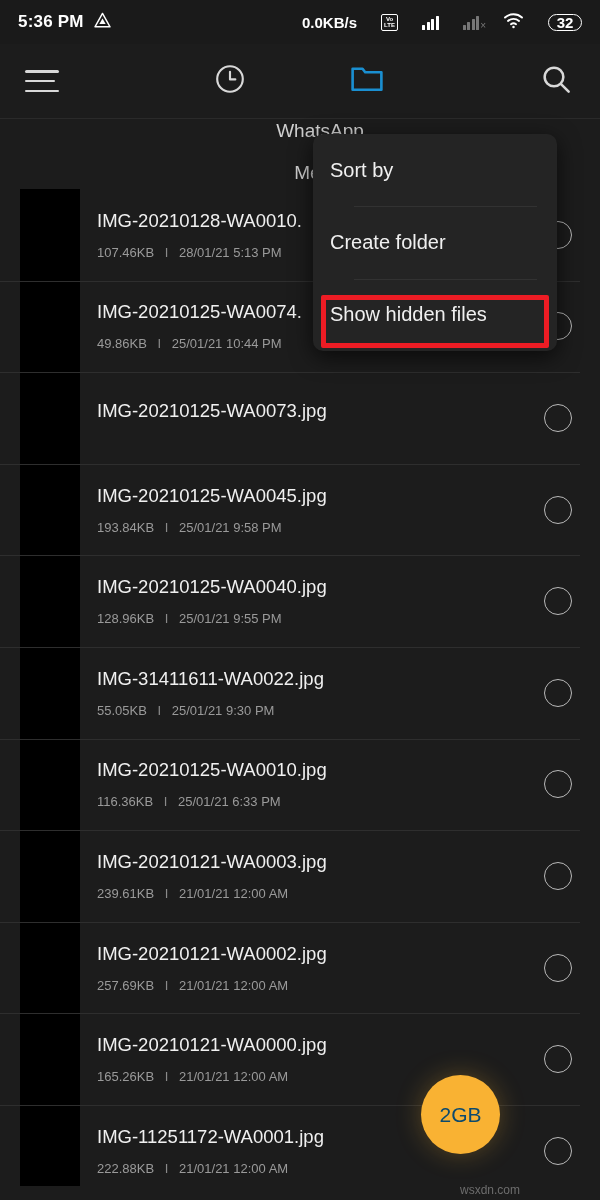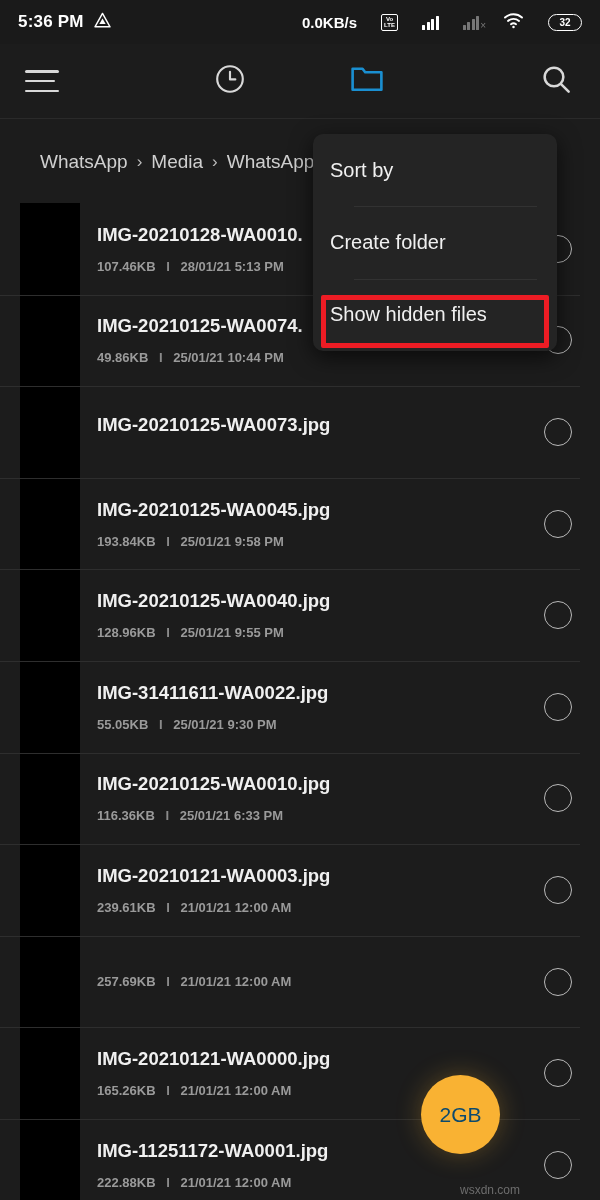--- a/index.html
+++ b/index.html
@@ -44,21 +44,21 @@
   .bars i:nth-child(3){height:11px;} .bars i:nth-child(4){height:14px;}
   .bars.dim i { background:#777; }
   .bars.dim { position:relative; }
   .bars.dim::after {
     content:"×"; position:absolute; right:-7px; bottom:-1px;
     color:#777; font-size:10px; line-height:10px;
   }
   .battery {
     width:34px; height:17px;
     border:1.6px solid #fff; border-radius:9px;
-    color:#fff; font-size:10px; font-weight:bold;
+    color:#fff; font-size:15px; font-weight:bold;
     display:flex; align-items:center; justify-content:center;
     position:relative;
   }
 
   
   .toolbar {
     position:absolute; top:44px; left:0;
     width:600px; height:75px;
     display:flex; align-items:center;
     border-bottom:1px solid #2a2a2a;
@@ -72,27 +72,27 @@
   .hamburger span:nth-child(2){ width:30px; }
   .hamburger span:nth-child(3){ width:34px; }
 
   
   .breadcrumb {
     position:absolute; top:120px; left:0;
     width:600px; height:83px;
     display:flex; align-items:center;
     padding-left:40px;
     color:#cfcfcf; font-size:19px;
-    white-space:nowrap; overflow:hidden;
+    white-space:nowrap; overflow:hidden;flex-direction:column;
   }
   .crumb { color:#cfcfcf; }
   .crumb-sep { margin:0 9px; color:#bdbdbd; font-size:17px; }
 
   
-  .filelist { position:absolute; top:203px; left:0; width:600px; height:997px;font-weight:bold; }
+  .filelist { position:absolute; top:189px; left:0; width:600px; height:997px; }
   .thumb-strip {
     position:absolute; left:20px; top:0;
     width:60px; height:997px;
     background:#000;
   }
   .row {
     position:relative;
     height:91.6px;
     padding-left:97px; padding-right:20px;
     display:flex; flex-direction:column; justify-content:center;
@@ -320,20 +320,21 @@
       <span class="fname">IMG-20210121-WA0003.jpg</span>
       <span class="fmeta">
         <span>239.61KB</span>
         <span class="sep">I</span>
         <span>21/01/21 12:00 AM</span>
       </span>
       <span class="check"></span>
     </div>
 
     <div class="row">
+      <span class="fname">IMG-20210121-WA0002.jpg</span>
       <span class="fmeta">
         <span>257.69KB</span>
         <span class="sep">I</span>
         <span>21/01/21 12:00 AM</span>
       </span>
       <span class="check"></span>
     </div>
 
     <div class="row">
       <span class="fname">IMG-20210121-WA0000.jpg</span>

